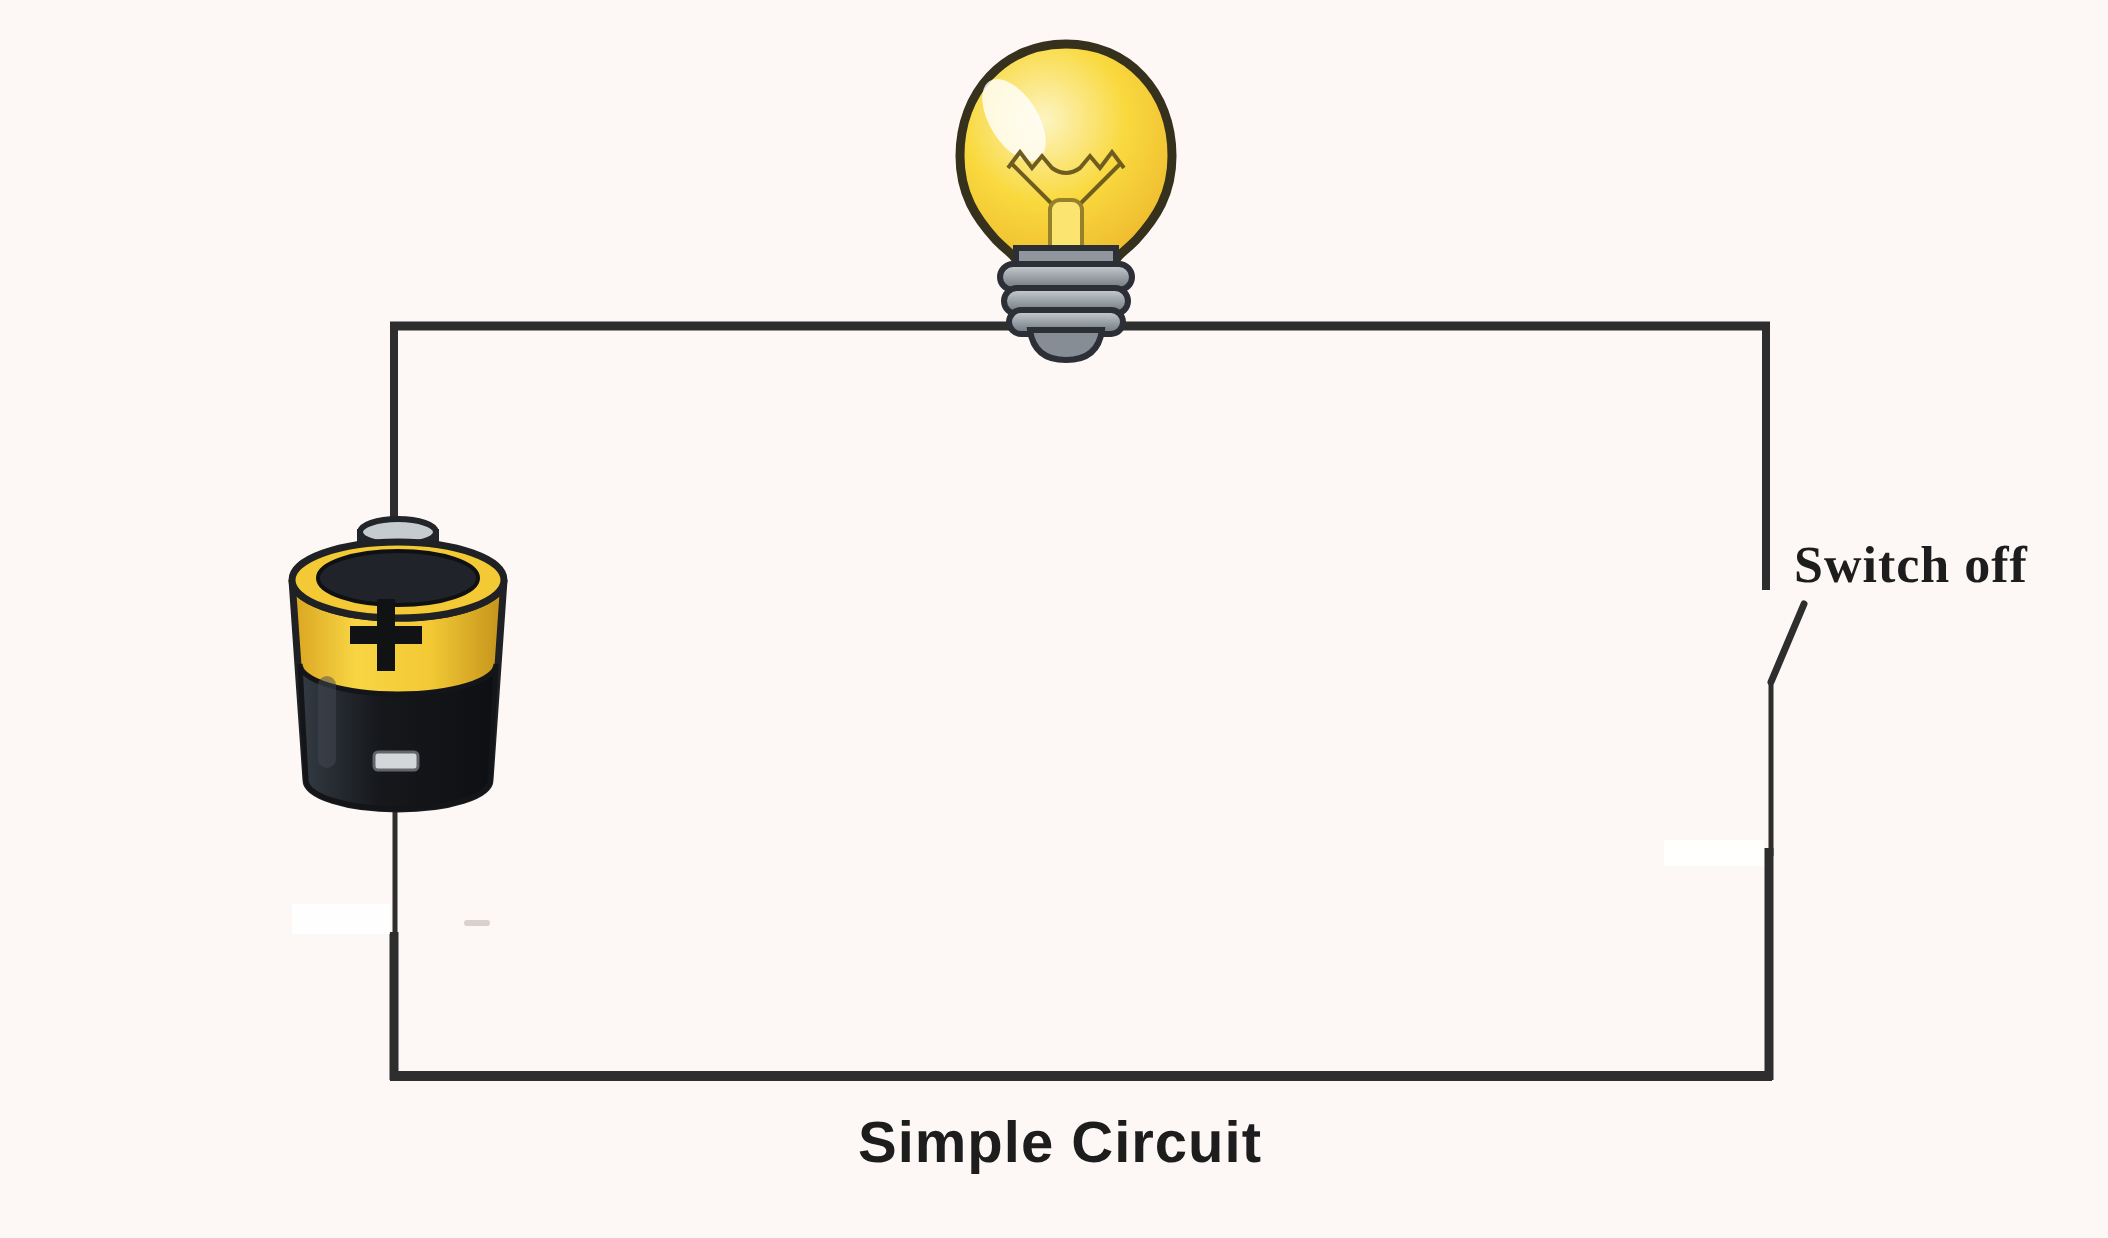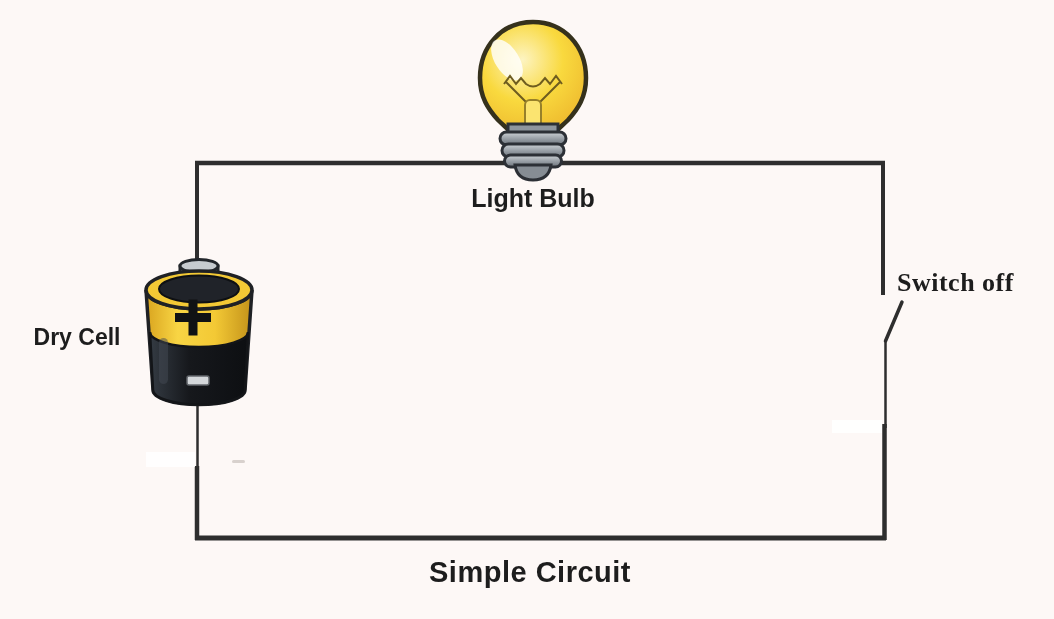--- a/index.html
+++ b/index.html
@@ -107,23 +107,21 @@
       <rect x="17" y="82" width="9" height="46" rx="4.5" fill="#434a53" opacity="0.5"></rect>
       <ellipse cx="57" cy="34" rx="53" ry="19" fill="#f3c935" stroke="#1f2125" stroke-width="3.5"></ellipse>
       <ellipse cx="57" cy="33" rx="40" ry="13.5" fill="#202329" stroke="#0e1013" stroke-width="2"></ellipse>
     </g>
     <g>
       <path d="M33,57 h13.5 v-13.5 h9 v13.5 h13.5 v9 h-13.5 v13.5 h-9 v-13.5 h-13.5 Z" fill="#101214"></path>
       <rect x="45" y="120" width="22" height="9" rx="2" fill="#d4d7da" stroke="#62666b" stroke-width="1.5"></rect>
     </g>
   </svg>
 
-  <div class="abs label label-bulb">Light Bulb</div>
 
   <div class="abs label label-cell">
-    <div>Dry Cell</div>
   </div>
 
   <div class="abs label label-switch">Switch off</div>
 
   <div class="abs label label-title">Simple Circuit</div>
 
 </div>
 
 </body></html>

